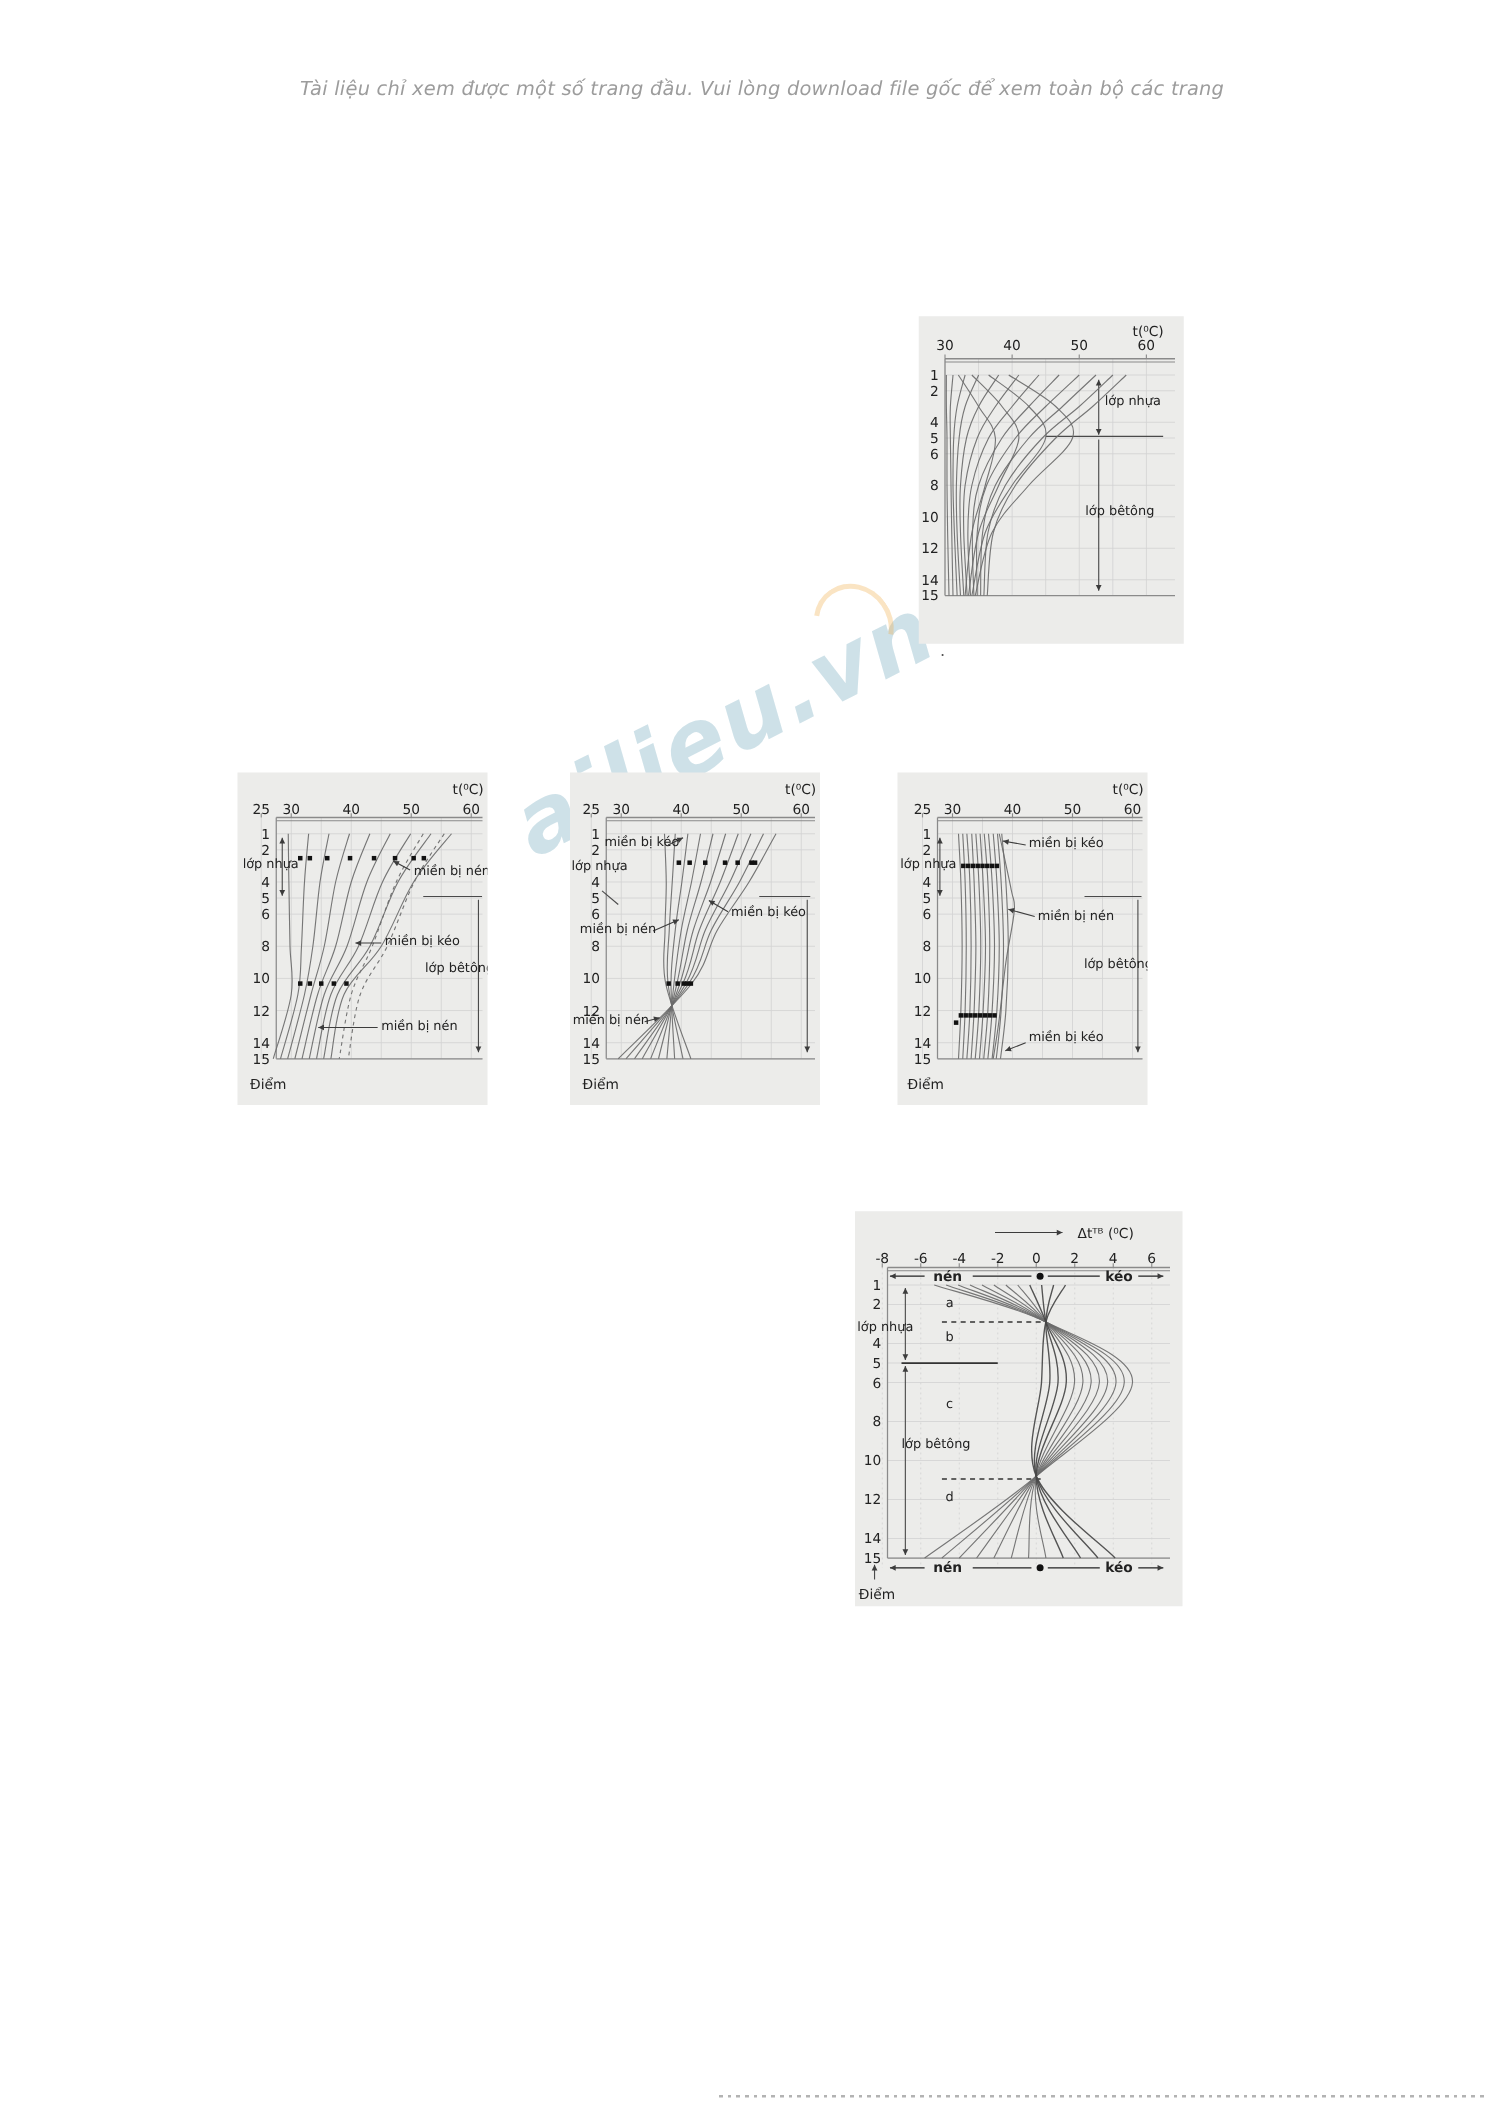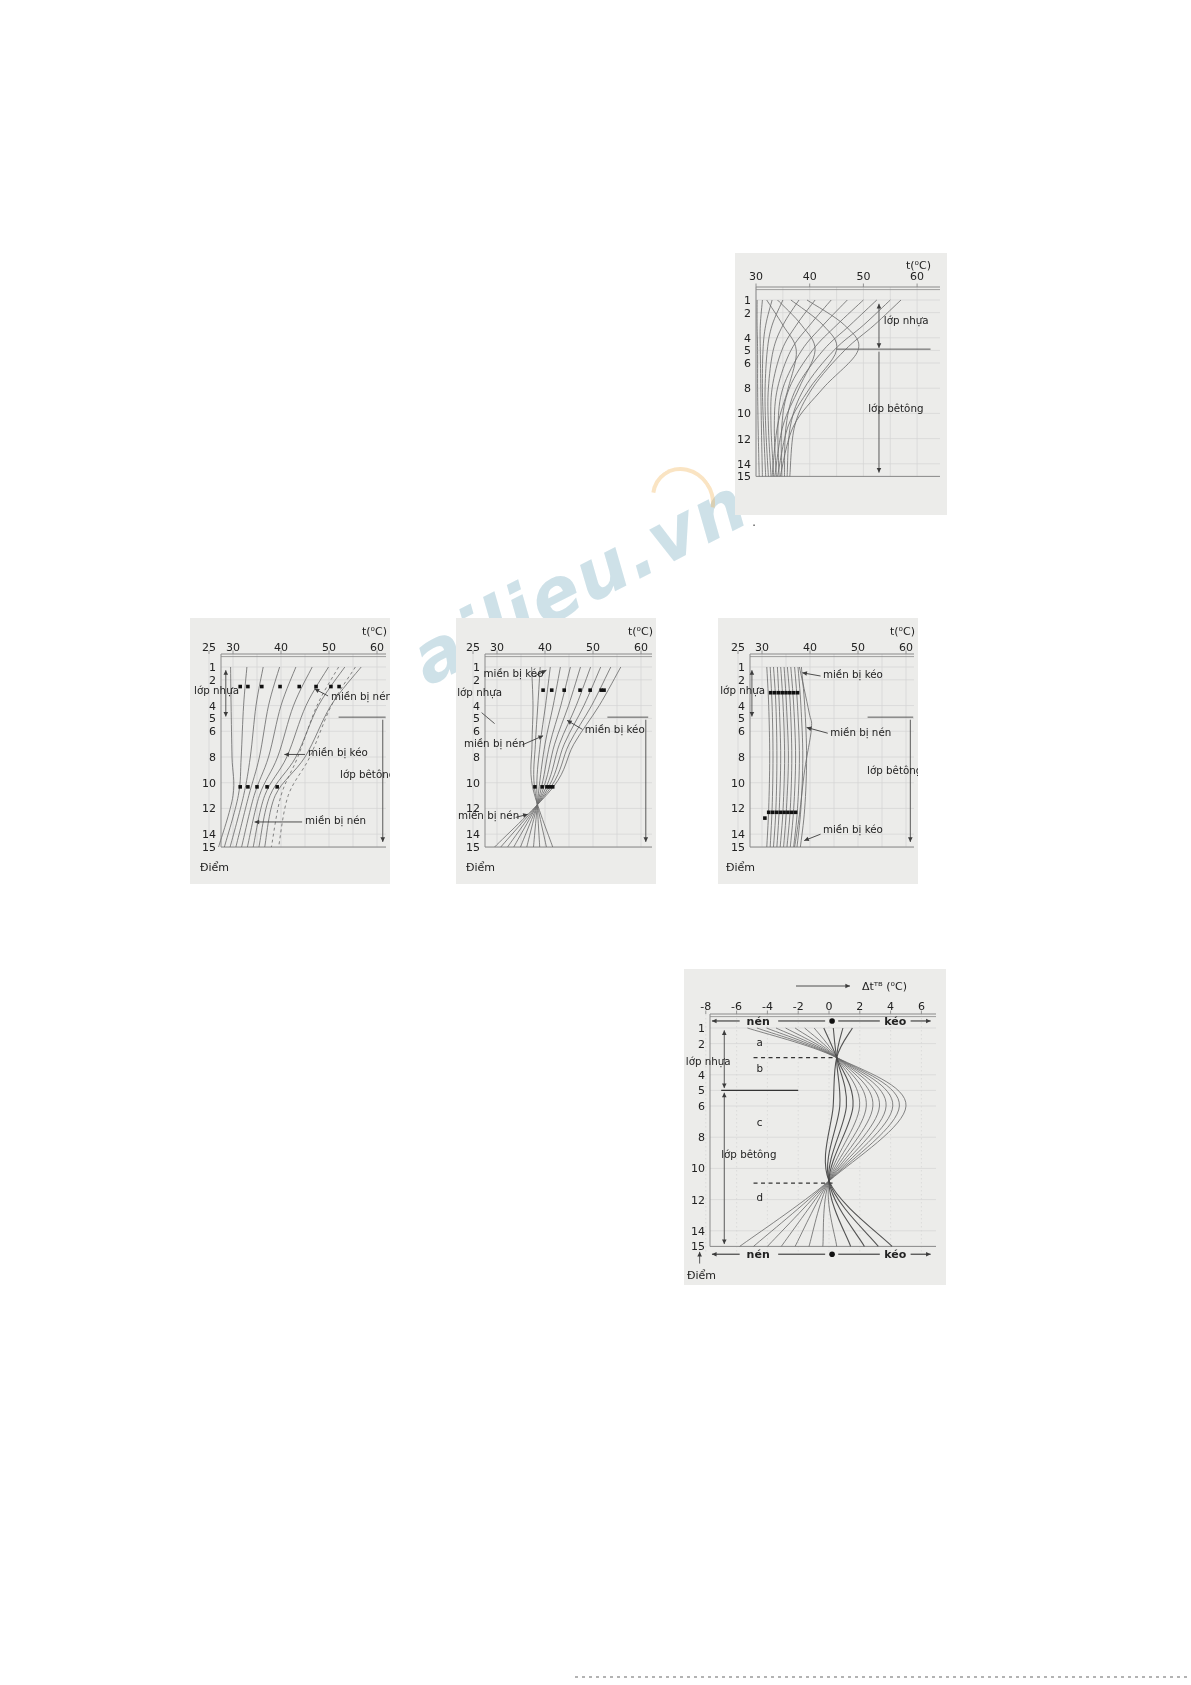--- a/index.html
+++ b/index.html
@@ -21,20 +21,21 @@
   #chart-4{left:684px;top:969px;width:262px;height:316px;}
   .panel svg{display:block;}
   .stray-dot{position:absolute;left:752px;top:514px;color:#555;font-size:13px;}
   .dotted-line{position:absolute;left:575px;top:1676px;width:616px;height:2px;opacity:.65;
     background:repeating-linear-gradient(90deg,#8a8a8a 0 3px,transparent 3px 7px);}
 </style>
 </head>
 <body>
 
 <div class="page">
+  <p class="notice">Tài liệu chỉ xem được một số trang đầu. Vui lòng download file gốc để xem toàn bộ các trang</p>
   <div class="watermark">ailieu.vn</div>
   <div class="wm-arc"></div>
 
   <figure class="panel" id="chart-0">
       <svg width="212" height="262" viewBox="0 0 212 262">
         <line x1="21" y1="34" x2="21" y2="223.4" stroke="#d4d4d4" stroke-width="0.7" stroke-dasharray="none"></line>
         <line x1="47.85" y1="34" x2="47.85" y2="223.4" stroke="#d4d4d4" stroke-width="0.7" stroke-dasharray="none"></line>
         <line x1="74.7" y1="34" x2="74.7" y2="223.4" stroke="#d4d4d4" stroke-width="0.7" stroke-dasharray="none"></line>
         <line x1="101.55" y1="34" x2="101.55" y2="223.4" stroke="#d4d4d4" stroke-width="0.7" stroke-dasharray="none"></line>
         <line x1="128.4" y1="34" x2="128.4" y2="223.4" stroke="#d4d4d4" stroke-width="0.7" stroke-dasharray="none"></line>

